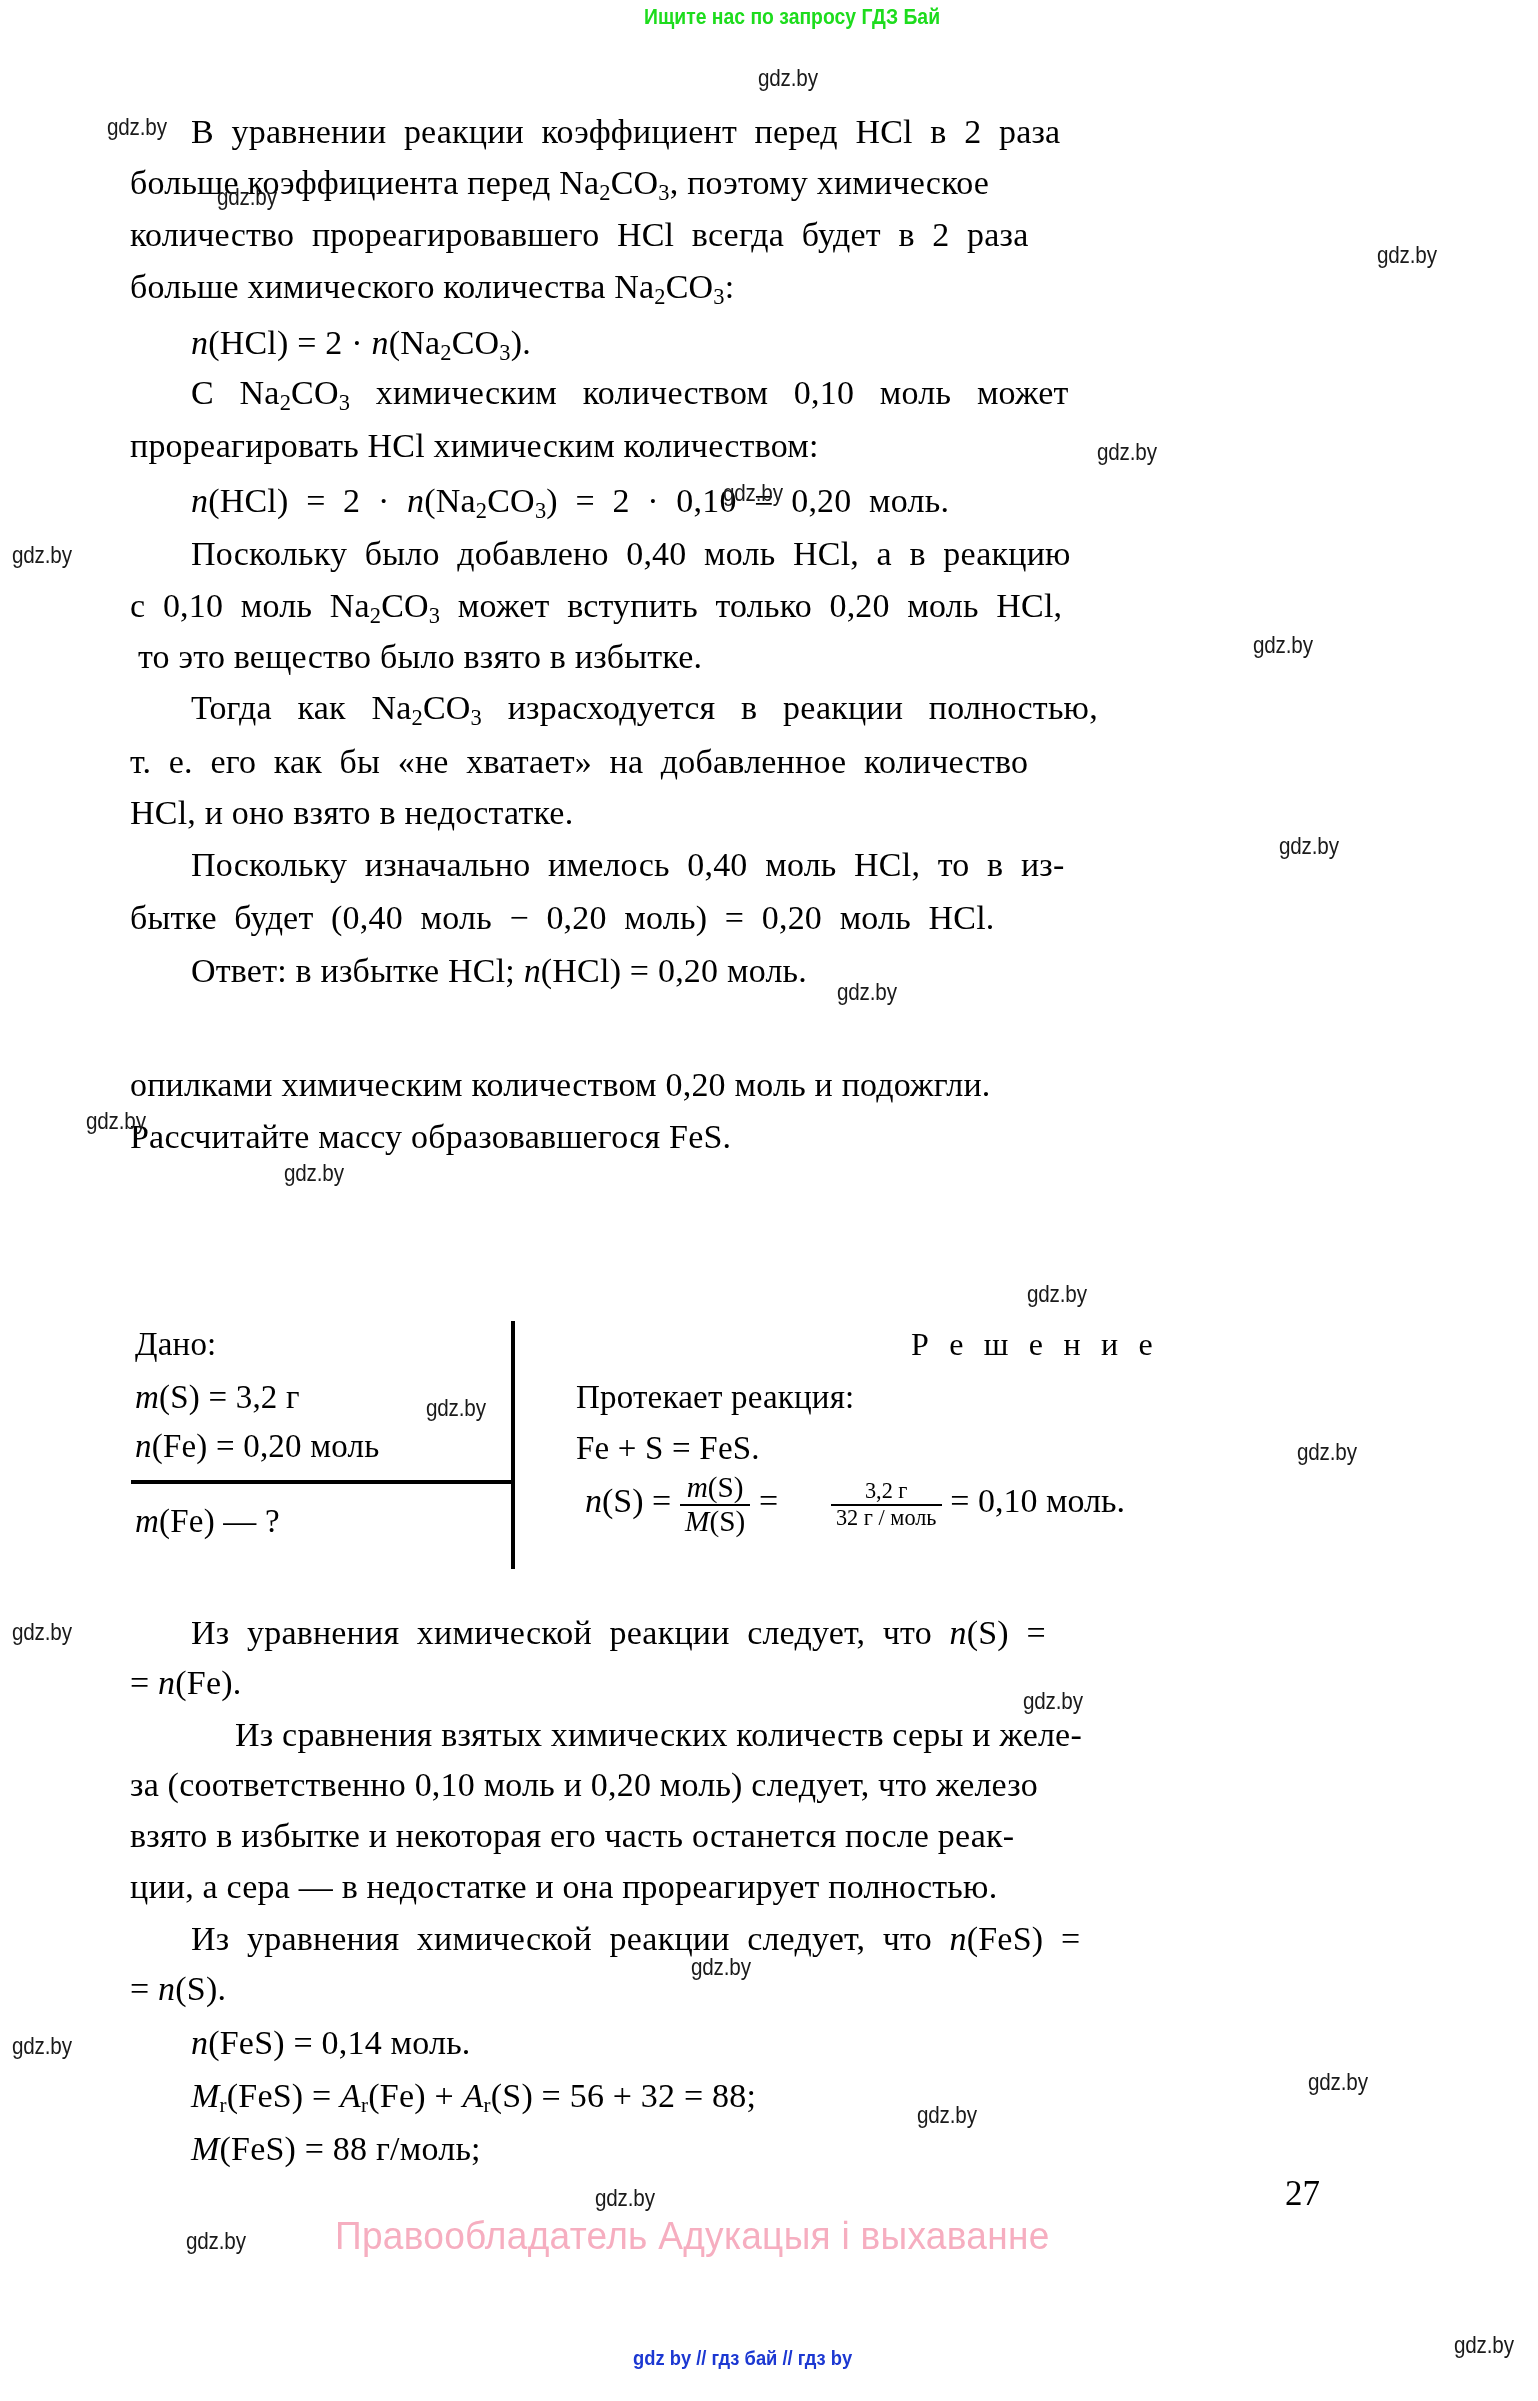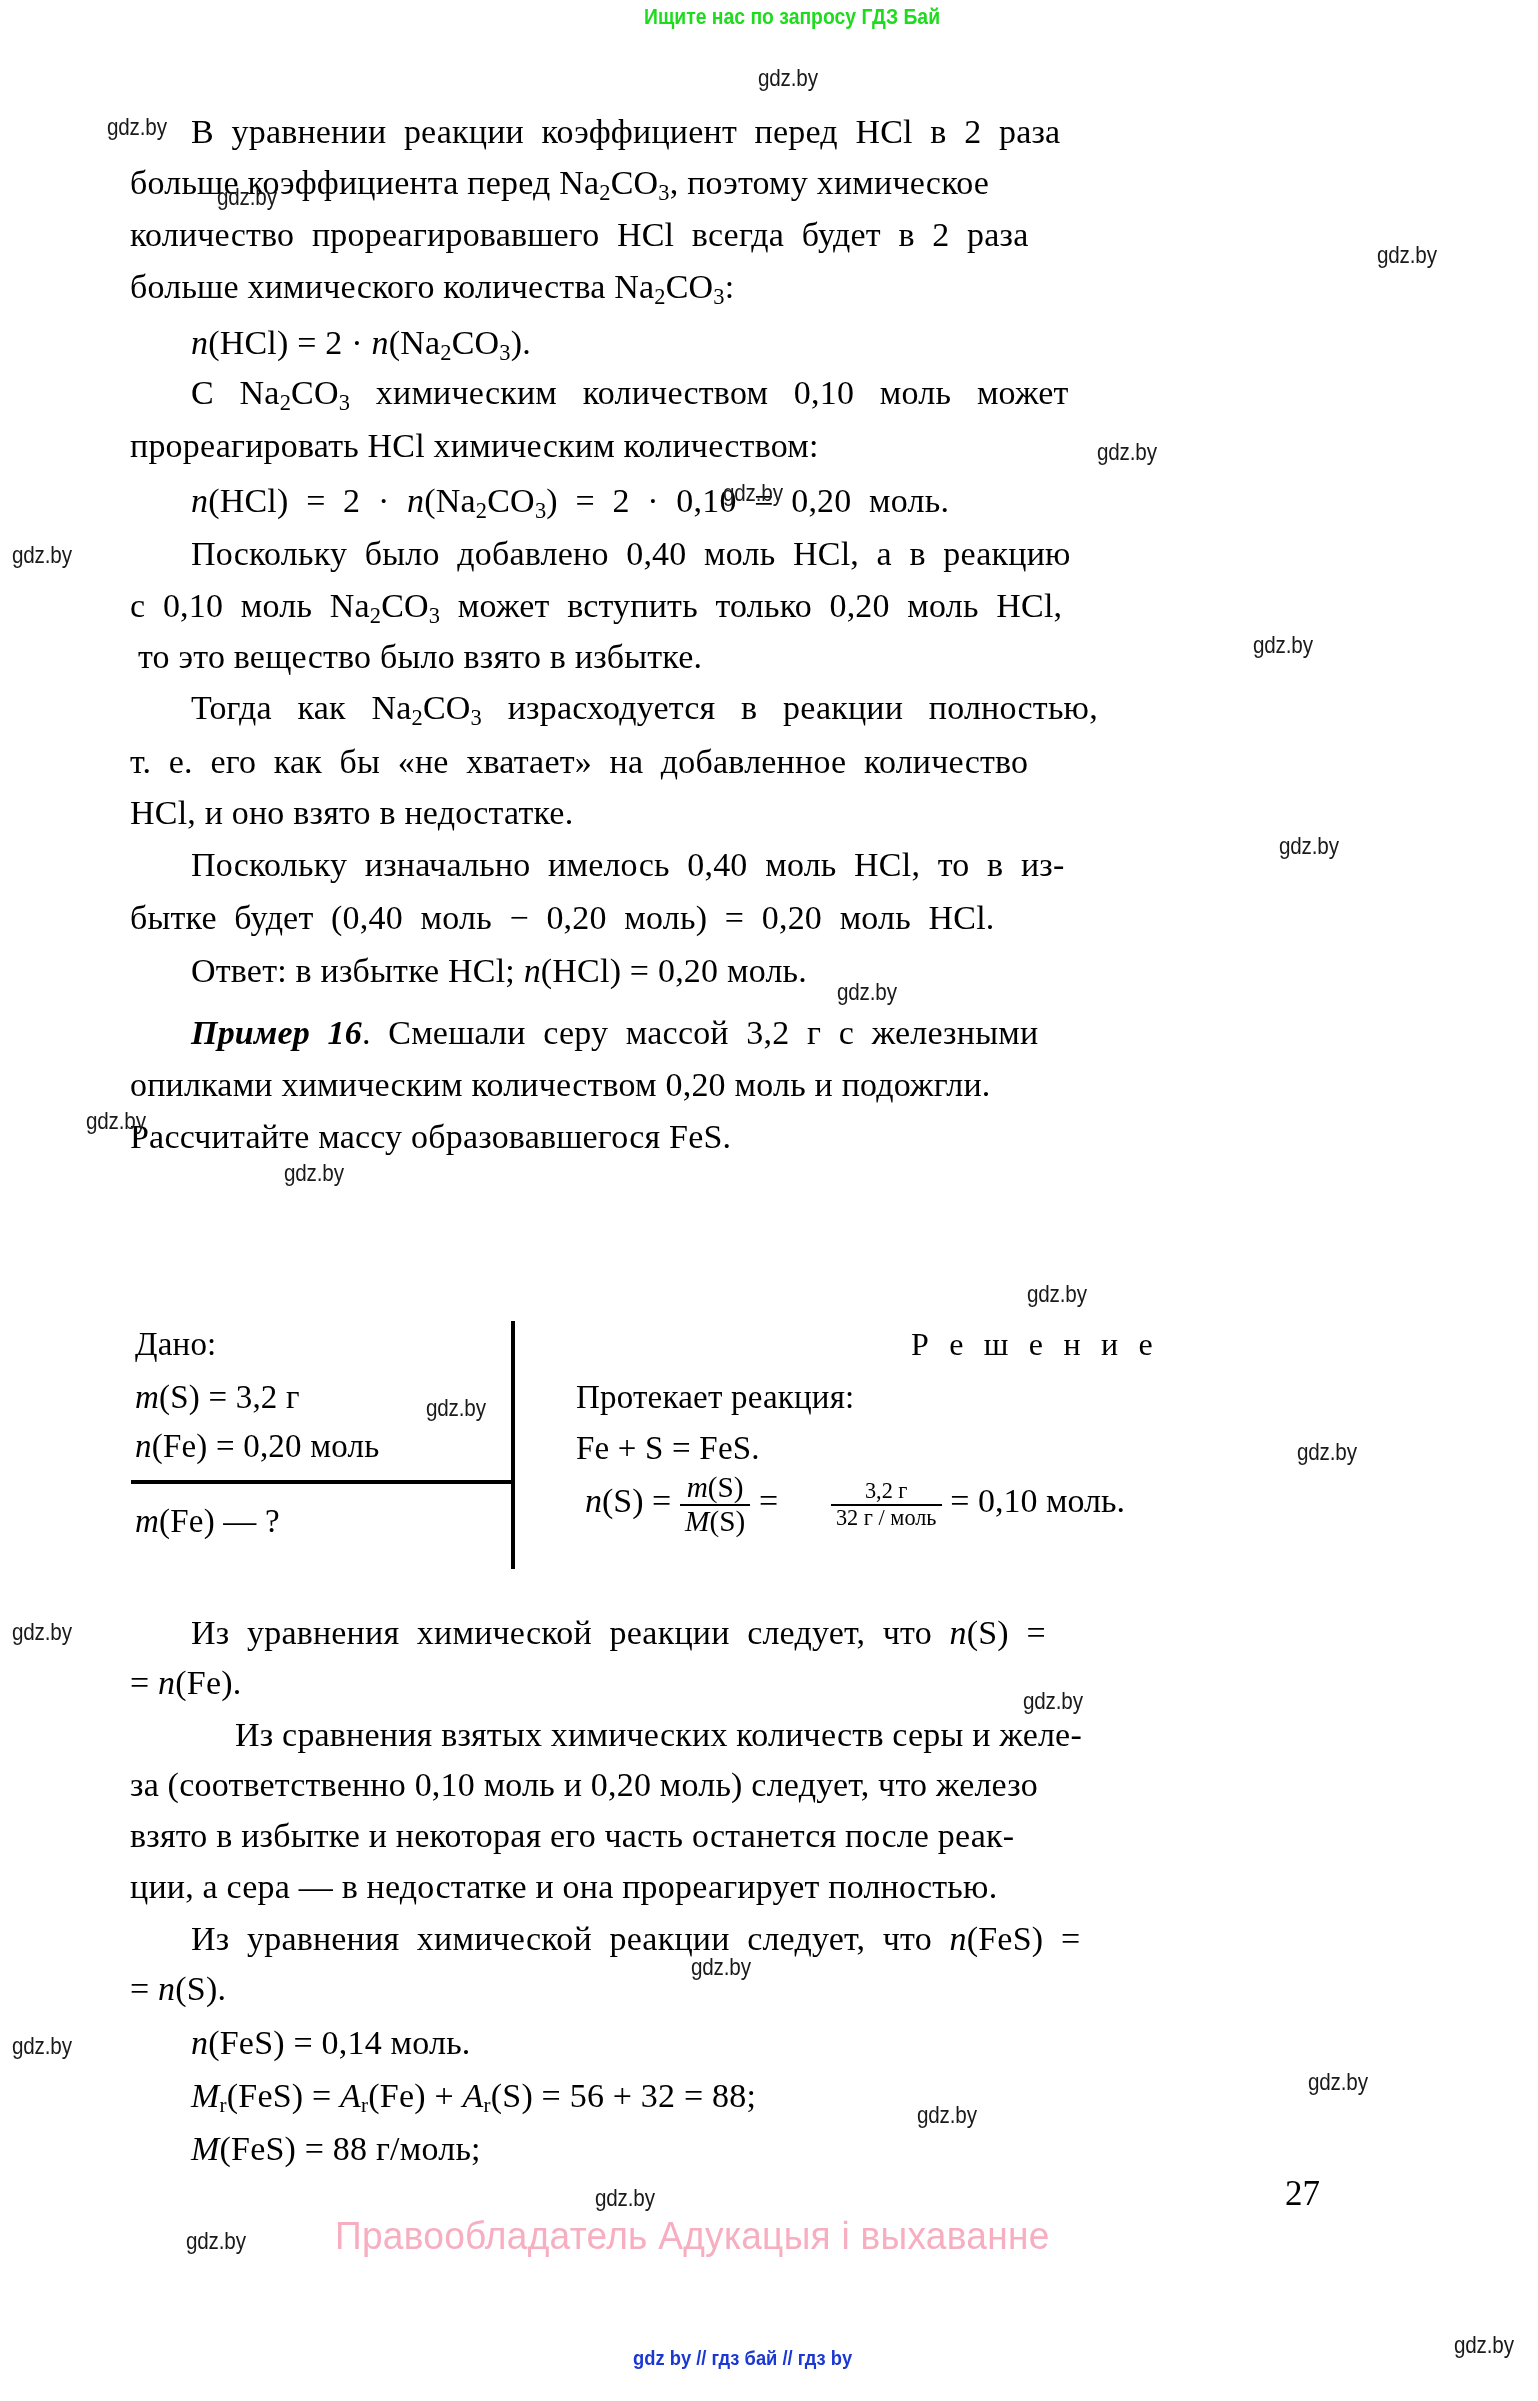--- a/index.html
+++ b/index.html
@@ -174,23 +174,20 @@
   <div class="tline wide" style="left:130px; top:745px;">т. е. его как бы «не хватает» на добавленное количество</div>
 
   <div class="tline wide" style="left:191px; top:848px;">Поскольку изначально имелось 0,40 моль HCl, то в из-</div>
 
   <div class="tline wide" style="left:130px; top:901px;text-align:center;">бытке будет (0,40 моль − 0,20 моль) = 0,20 моль HCl.</div>
 
   <div class="tline" style="left:191px; top:954px;">
     <span>Ответ: в избытке HCl; </span><span class="it">n</span><span>(HCl) = 0,20 моль.</span>
   </div>
 
-  <div class="tline wide" style="left:191px; top:1016px;">
-    <span class="bold-ex">Пример 16</span><span>. Смешали серу массой 3,2 г с железными</span>
-  </div>
 
   <div class="tline" style="left:130px; top:1068px;">опилками химическим количеством 0,20 моль и подожгли.</div>
 
   <div class="tline" style="left:130px; top:1120px;">Рассчитайте массу образовавшегося FeS.</div>
 
   <div id="dano-rule-v"></div>
   <div id="dano-rule-h"></div>
 
   <div class="tline" style="left:135px; top:1328px; font-size:33px;">Дано:</div>
 

